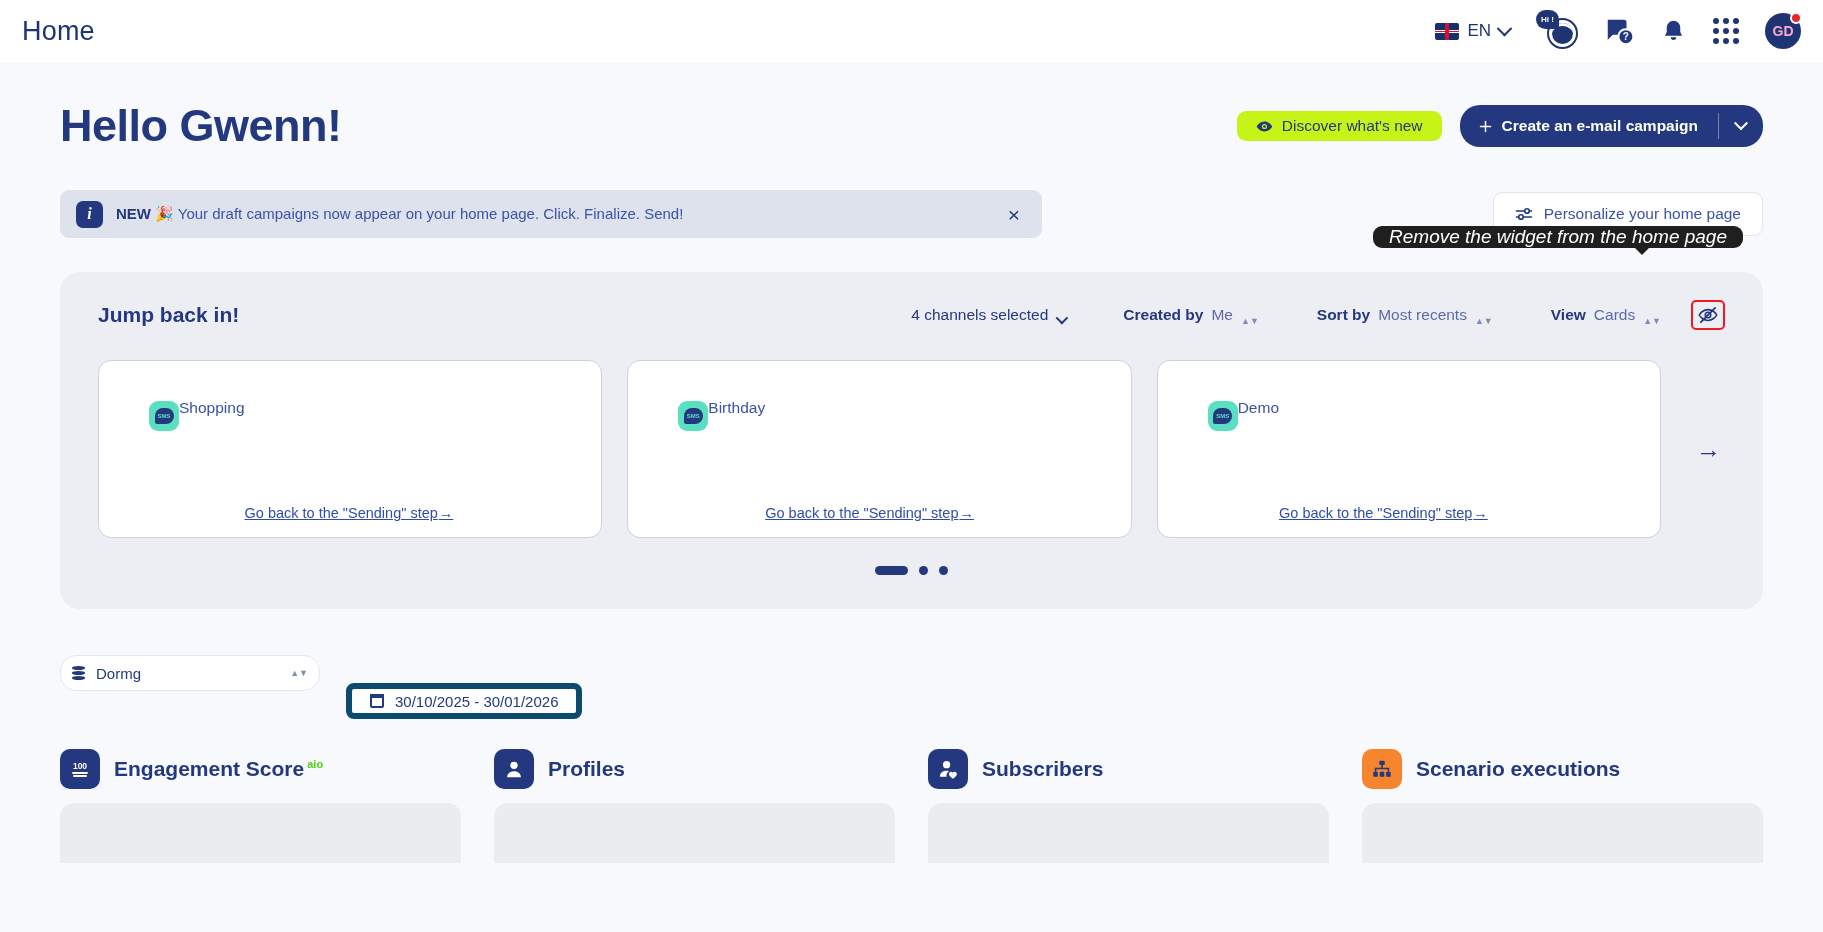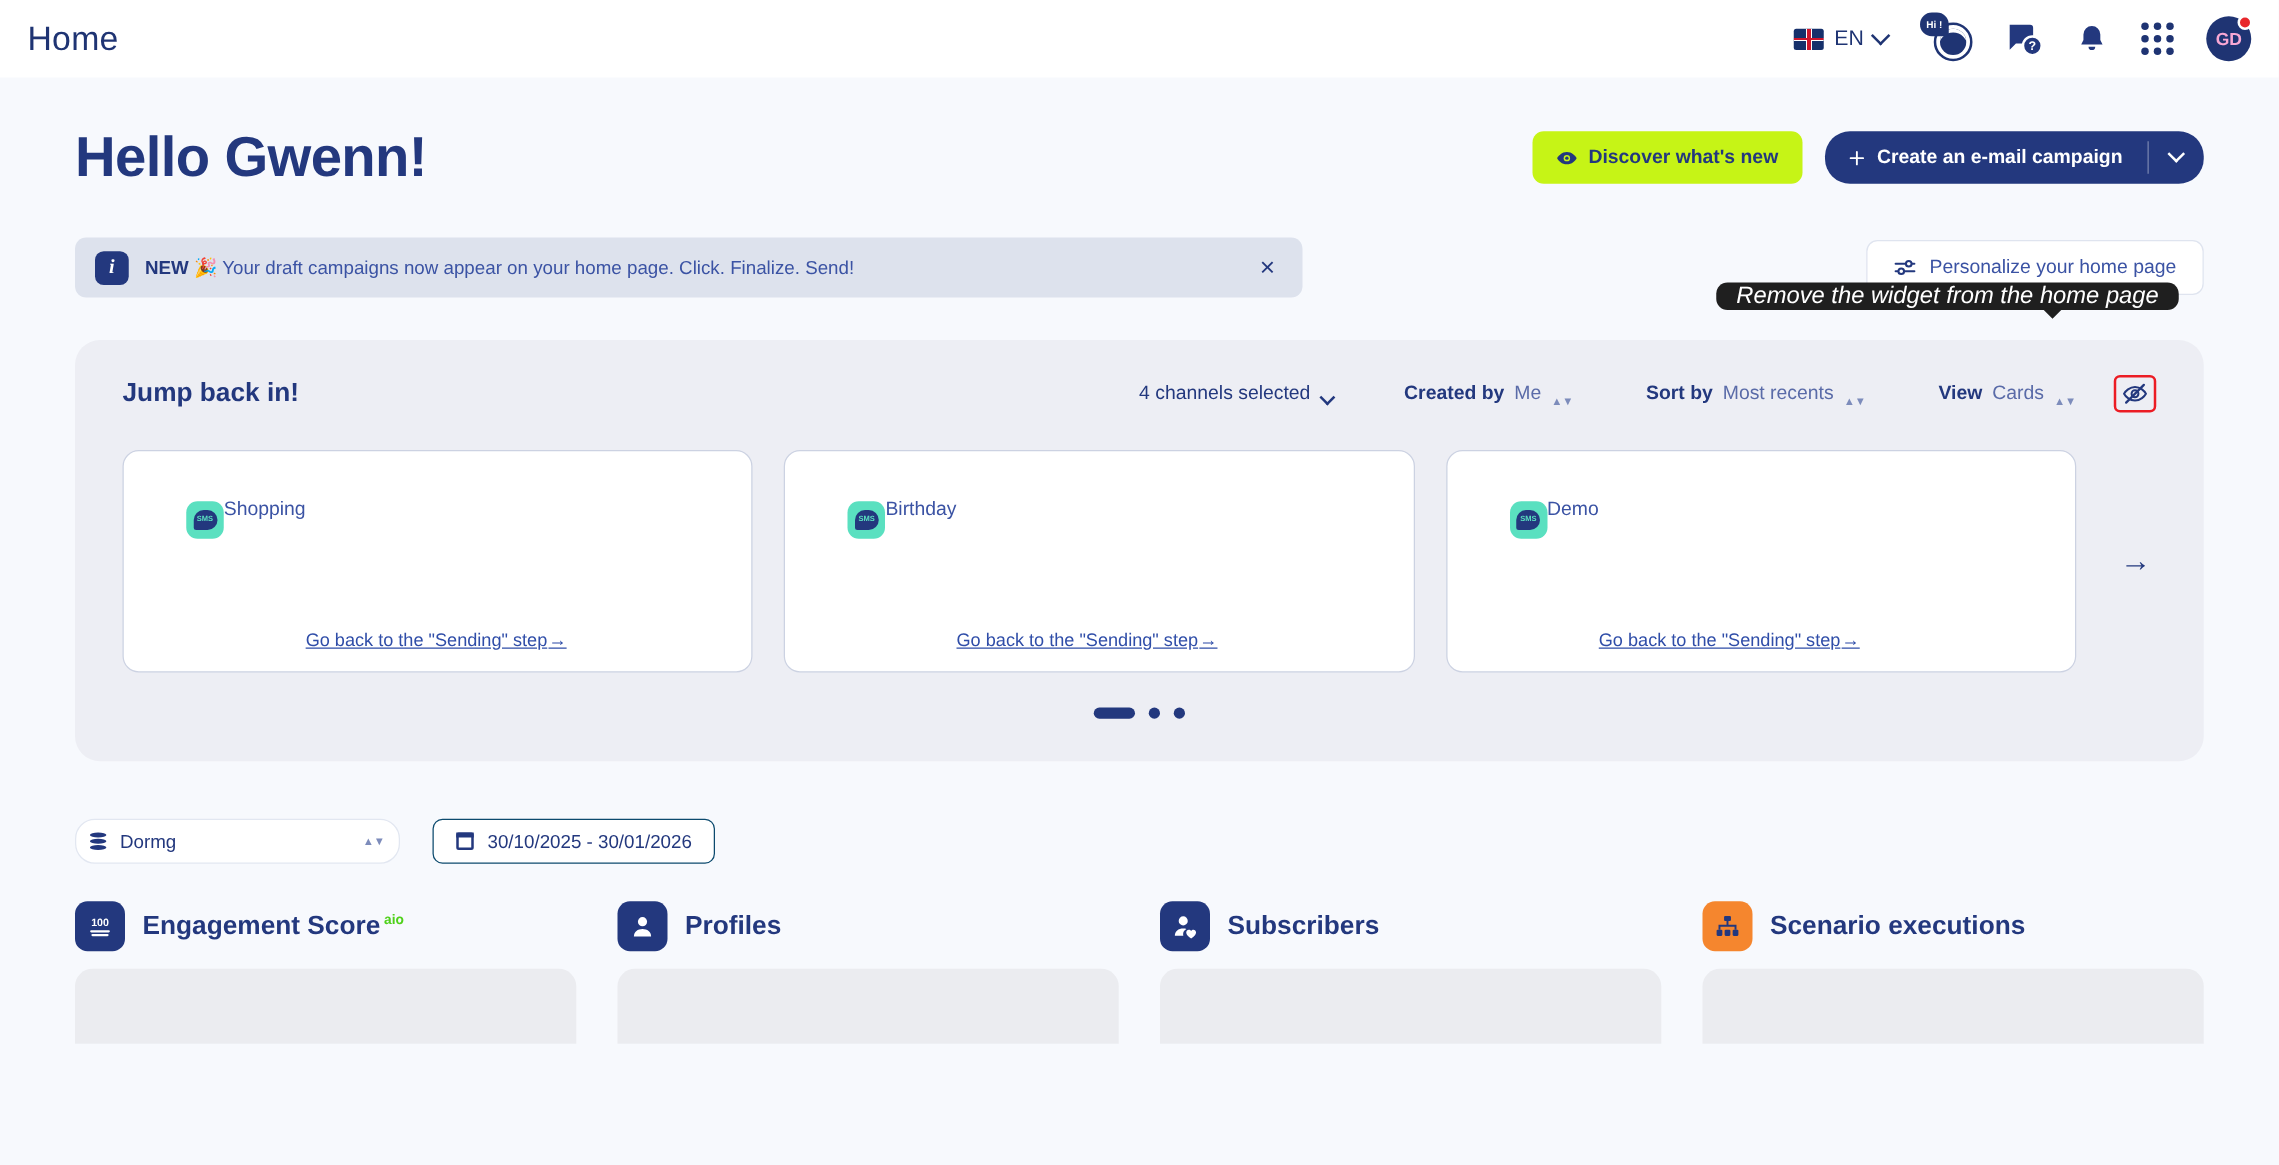--- a/index.html
+++ b/index.html
@@ -158,22 +158,22 @@
     font-family: inherit;
     cursor: pointer;
     display: inline-flex;
     align-items: center;
     gap: 9px;
     font-size: 15.5px;
   }
   .btn-lime {
     background: #c6f416;
     color: #23387e;
-    font-weight: 700;
-    height: 42px;
+    font-weight: 400;
+    height: 30px;
     padding: 0 19px;
   }
   .split {
     display: flex;
     background: #23387e;
     border-radius: 20px;
     height: 42px;
     overflow: hidden;
   }
   .split-main {
@@ -351,23 +351,23 @@
     width: 260px; height: 36px;
     background:#fff; border:1px solid #e2e7f1; border-radius:16px;
     display:flex;align-items:center;gap:11px;padding:0 11px;
     font-size:15px;color:#23387e;cursor:pointer;
   }
   .select-box .updown { margin-left:auto; }
   .db-icon { display:flex;flex-direction:column;gap:1.5px; flex:none; }
   .db-icon i { display:block;width:13px;height:3.5px;border-radius:50%;background:#23387e; }
   .date-box {
     height: 36px;
-    background:#fff;border:1px solid #0c4a6e;border-radius:8px;
+    background:#fff;border:6px solid #0c4a6e;border-radius:8px;
     display:flex;align-items:center;gap:11px;padding:0 18px;
-    font-size:15px;color:#23387e;cursor:pointer;
+    font-size:15px;color:#23387e;cursor:pointer;margin-top:28px;
   }
   .cal-icon {
     width:14px;height:14px;border:2px solid #23387e;border-radius:2px;
     position:relative;flex:none;
   }
   .cal-icon::before {
     content:"";position:absolute;left:-2px;right:-2px;top:-2px;height:4px;background:#23387e;
   }
 
   

